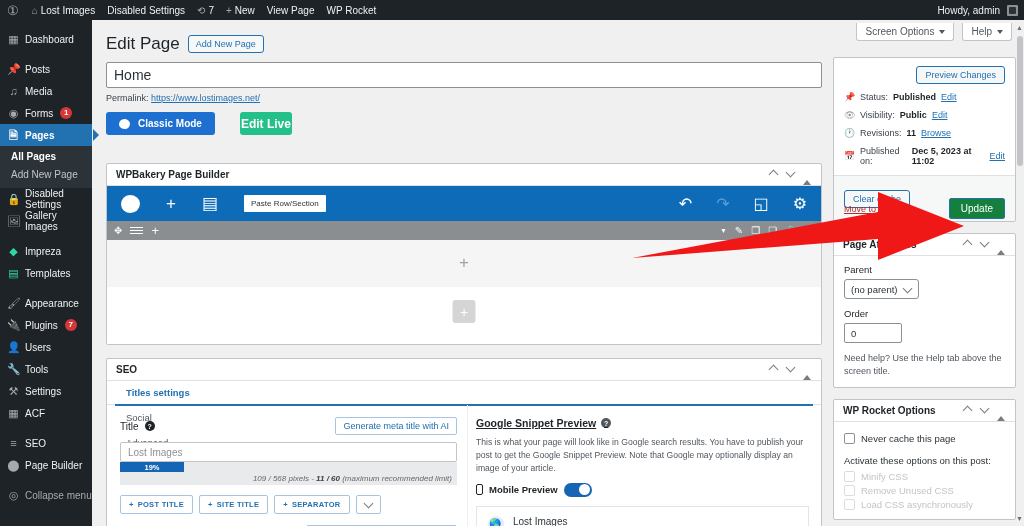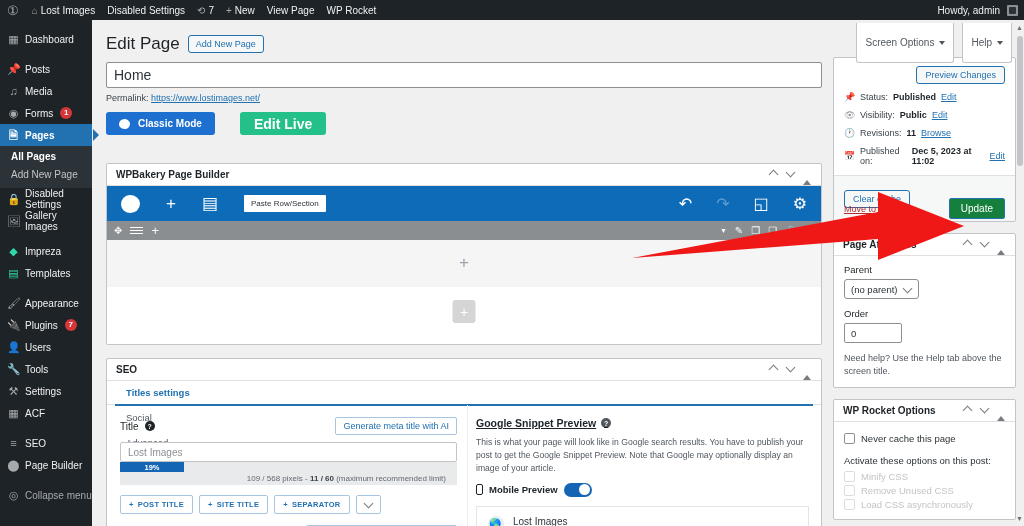--- a/index.html
+++ b/index.html
@@ -61,21 +61,21 @@
   #main {
     position: absolute; top: 20px; left: 92px; width: 932px; height: 506px;
     background: #f0f0f1; overflow: hidden;
   }
 
   
   .screen-meta { position: absolute; right: 12px; top: 3px; display: flex; gap: 8px; z-index: 20; }
   .meta-btn {
     background: #fff; border: 1px solid #c3c4c7; border-top: none;
     border-radius: 0 0 3px 3px; font-size: 10px; color: #50575e;
-    padding: 14px 8px; display: flex; align-items: center; gap: 5px; white-space: nowrap;
+    padding: 3px 8px; display: flex; align-items: center; gap: 5px; white-space: nowrap;
   }
   .caret-d { width: 0; height: 0; border-left: 3px solid transparent; border-right: 3px solid transparent; border-top: 4px solid #50575e; }
 
   .page-head { padding: 14px 0 0 14px; display: flex; align-items: center; gap: 8px; }
   .page-title { font-size: 17px; font-weight: normal; color: #1d2327; }
   .btn-outline-sm {
     border: 1px solid #2271b1; color: #2271b1; background: #f6f7f7;
     border-radius: 3px; font-size: 9px; padding: 3px 7px; line-height: 1.2;
   }
 
@@ -88,21 +88,21 @@
   .permalink a { color: #2271b1; text-decoration: underline; }
 
   .mode-row { margin: 9px 14px 0 14px; display: flex; gap: 25px; }
   .btn-classic {
     background: #1d6fd0; color: #fff; border-radius: 3px; height: 23px;
     display: flex; align-items: center; gap: 8px; padding: 0 13px; font-size: 10px; font-weight: bold;
   }
   .blob { width: 11px; height: 10px; background: #fff; border-radius: 48% 52% 45% 55% / 55% 48% 52% 45%; }
   .btn-live {
     background: #23c08a; color: #fff; border-radius: 3px; height: 23px;
-    display: flex; align-items: center; padding: 0 14px; font-size: 14px; font-weight: bold;
+    display: flex; align-items: center; padding: 0 1px; font-size: 12px; font-weight: bold;
   }
 
   
   .panel { background: #fff; border: 1px solid #c3c4c7; border-radius: 2px; }
   .panel-head {
     height: 22px; display: flex; align-items: center; padding: 0 6px 0 9px;
     border-bottom: 1px solid #e0e0e0; font-size: 10px; font-weight: bold; color: #1d2327;
   }
   .panel-head .spacer { flex: 1; }
   .ph-ctrl { color: #787c82; font-size: 10px; padding: 0 4px; line-height: 1; }
@@ -159,21 +159,21 @@
     border-radius: 2px; font-size: 9px; padding: 3px 7px; white-space: nowrap;
   }
   .seo-input {
     margin-top: 7px; height: 20px; border: 1px solid #c3c4c7; background: #fff;
     border-radius: 2px; font-size: 10px; color: #8c8f94; padding: 0 7px;
     display: flex; align-items: center;
   }
   .meter-wrap { background: #e8eaec; height: 23px; position: relative; }
   .meter-bar { background: #1565b5; height: 10px; width: 19%; color: #fff; font-size: 7.5px; font-weight: bold;
       display: flex; align-items: center; justify-content: center; }
-  .meter-txt { position: absolute; right: 11px; bottom: 2px; font-size: 8px; color: #646970; }
+  .meter-txt { position: absolute; right: 5px; bottom: 2px; font-size: 8px; color: #646970; font-style: italic; }
   .meter-txt b { color: #3c434a; }
   .tag-row { display: flex; gap: 6px; margin-top: 10px; }
   .tag-btn {
     border: 1px solid #a7c5e0; background: #fff; color: #2271b1; border-radius: 2px;
     font-size: 7.5px; font-weight: bold; letter-spacing: .3px;
     padding: 4px 8px; display: flex; align-items: center; gap: 4px;
   }
   .tag-btn.sq { padding: 4px 7px; }
   .seo-right h4 { margin: 0; font-size: 10.5px; color: #1d2327; display: flex; align-items: center; gap: 5px; text-decoration: underline; }
   .help-dot.blue { background: #50575e; }

